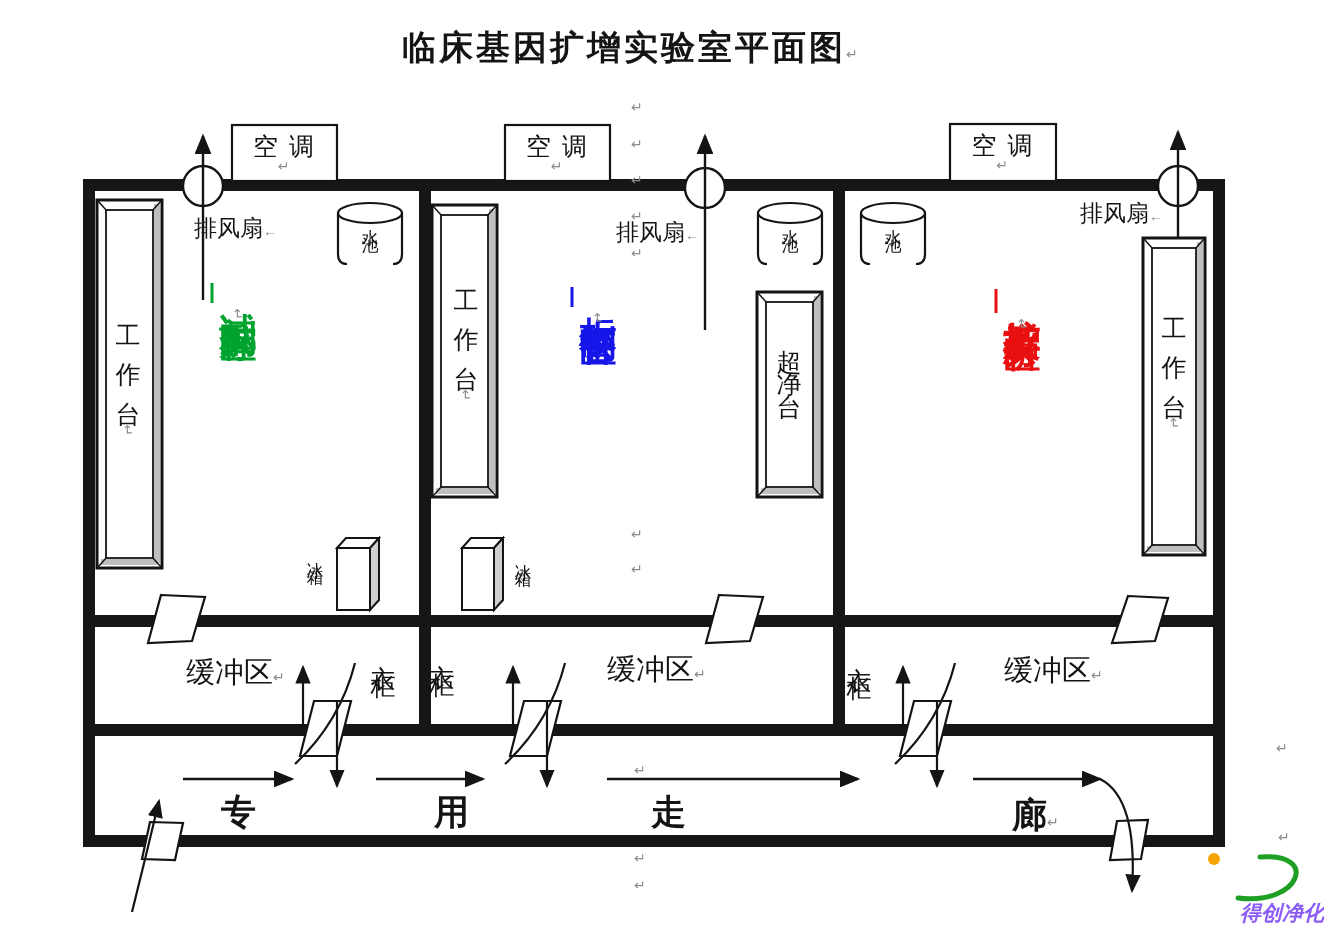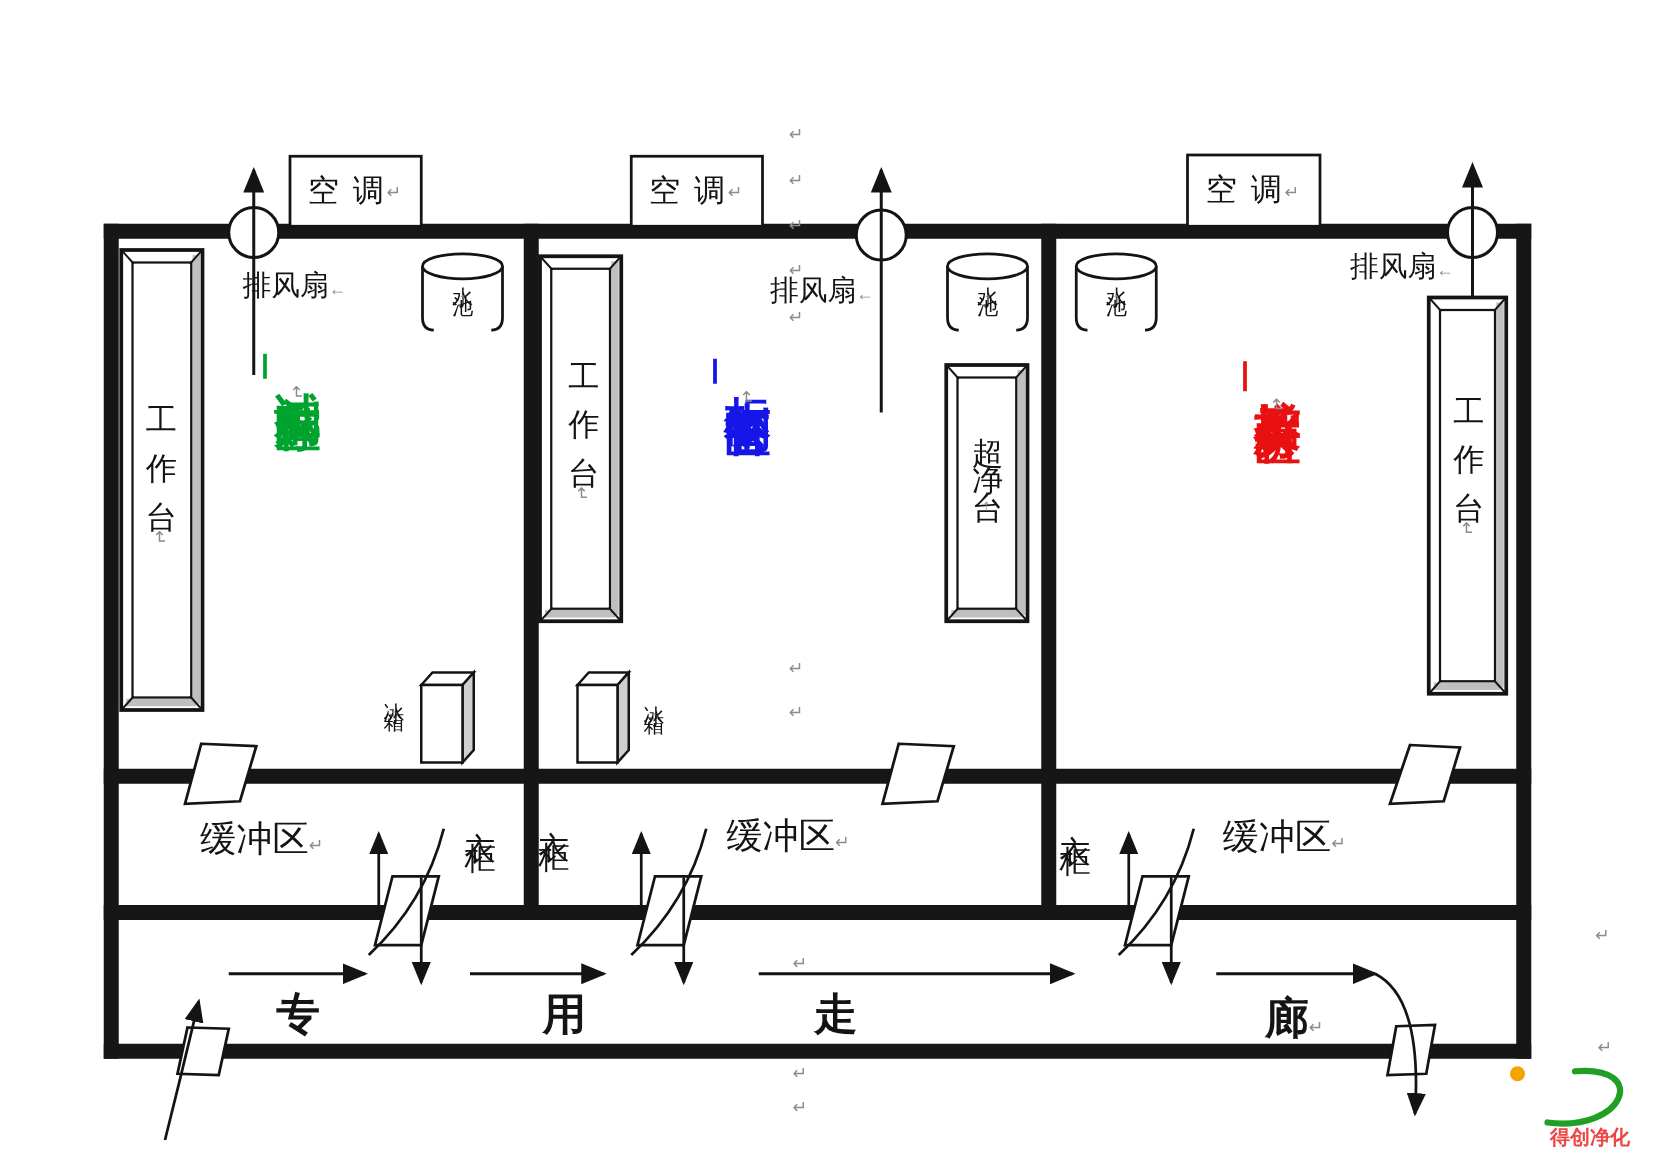--- a/index.html
+++ b/index.html
@@ -1,38 +1,38 @@
 <!DOCTYPE html>
 <html><head>
 <meta charset="utf-8">
 <style>
   html,body{margin:0;padding:0;background:#fff;}
   .stage{position:relative;width:1324px;height:929px;background:#ffffff;
          font-family:"Liberation Sans",sans-serif;color:#141414;overflow:hidden;}
   svg{position:absolute;left:0;top:0;}
   .lbl{position:absolute;white-space:nowrap;line-height:1;}
-  .ctr{display:flex;align-items:center;justify-content:center;}
+  .ctr{display:flex;align-items:center;justify-content:center;flex-direction:column;}
   .vcol{position:absolute;display:flex;flex-direction:column;align-items:center;line-height:1;}
   .vtext{writing-mode:vertical-rl;text-orientation:upright;line-height:1;}
   .title{font-size:34px;font-weight:700;letter-spacing:3px;}
   .ac{font-size:25px;letter-spacing:2px;}
   .fan{font-size:23px;}
-  .buf{font-size:29px;}
+  .buf{font-size:29px;margin-left:26px;}
   .sink{font-size:17px;letter-spacing:7px;}
   .fridge{font-size:17px;letter-spacing:7px;}
   .ward{font-size:25px;letter-spacing:9px;}
   .bench{font-size:25px;letter-spacing:38px;}
   .cbench{font-size:25px;letter-spacing:22px;}
   .zone{font-size:37px;font-weight:700;letter-spacing:4px;text-decoration:underline;text-underline-offset:5px;}
   .cchar{font-size:35px;font-weight:700;}
   .pmark{color:#8c8c8c;font-size:14px;font-weight:400;line-height:1;}
   .pmv{transform:rotate(90deg);display:inline-block;margin-top:4px;}
   .amark{color:#8c8c8c;font-size:12px;margin-top:2px;line-height:1;}
   .brand{font-size:50px;font-weight:800;letter-spacing:-1px;color:#1FA024;}
-  .tagline{font-size:16px;font-weight:700;color:#ef4444;
+  .tagline{font-size:21px;font-weight:700;font-style:italic;color:#8b5cf6;
            font-family:"Liberation Serif",serif;}
   .dot{position:absolute;width:12px;height:12px;border-radius:50%;background:#F5A300;}
 </style>
 </head>
 <body>
 
 <div class="stage">
 
 <svg width="1324" height="929" viewBox="0 0 1324 929">
   <defs>
@@ -176,20 +176,23 @@
   <g stroke="#141414" stroke-width="2.4">
     <line x1="183" y1="779" x2="292" y2="779" marker-end="url(#ah)"></line>
     <line x1="376" y1="779" x2="483" y2="779" marker-end="url(#ah)"></line>
     <line x1="607" y1="779" x2="858" y2="779" marker-end="url(#ah)"></line>
     <line x1="973" y1="779" x2="1100" y2="779" marker-end="url(#ah)"></line>
   </g>
 
   <path d="M 1238 898 C 1300 906 1320 852 1260 857" fill="none" stroke="#1FA024" stroke-width="5" stroke-linecap="round"></path>
 </svg>
 
+<div class="lbl title" style="left:402px;top:30px;">
+  <span>临床基因扩增实验室平面图</span><span class="pmark">↵</span>
+</div>
 
 <div class="lbl ac ctr" style="left:232px;top:125px;width:105px;height:56px;">
   <span>空 调</span>
       <span class="pmark">↵</span>
 </div>
 <div class="lbl ac ctr" style="left:505px;top:125px;width:105px;height:56px;">
   <span>空 调</span>
       <span class="pmark">↵</span>
 </div>
 <div class="lbl ac ctr" style="left:950px;top:124px;width:106px;height:57px;">

